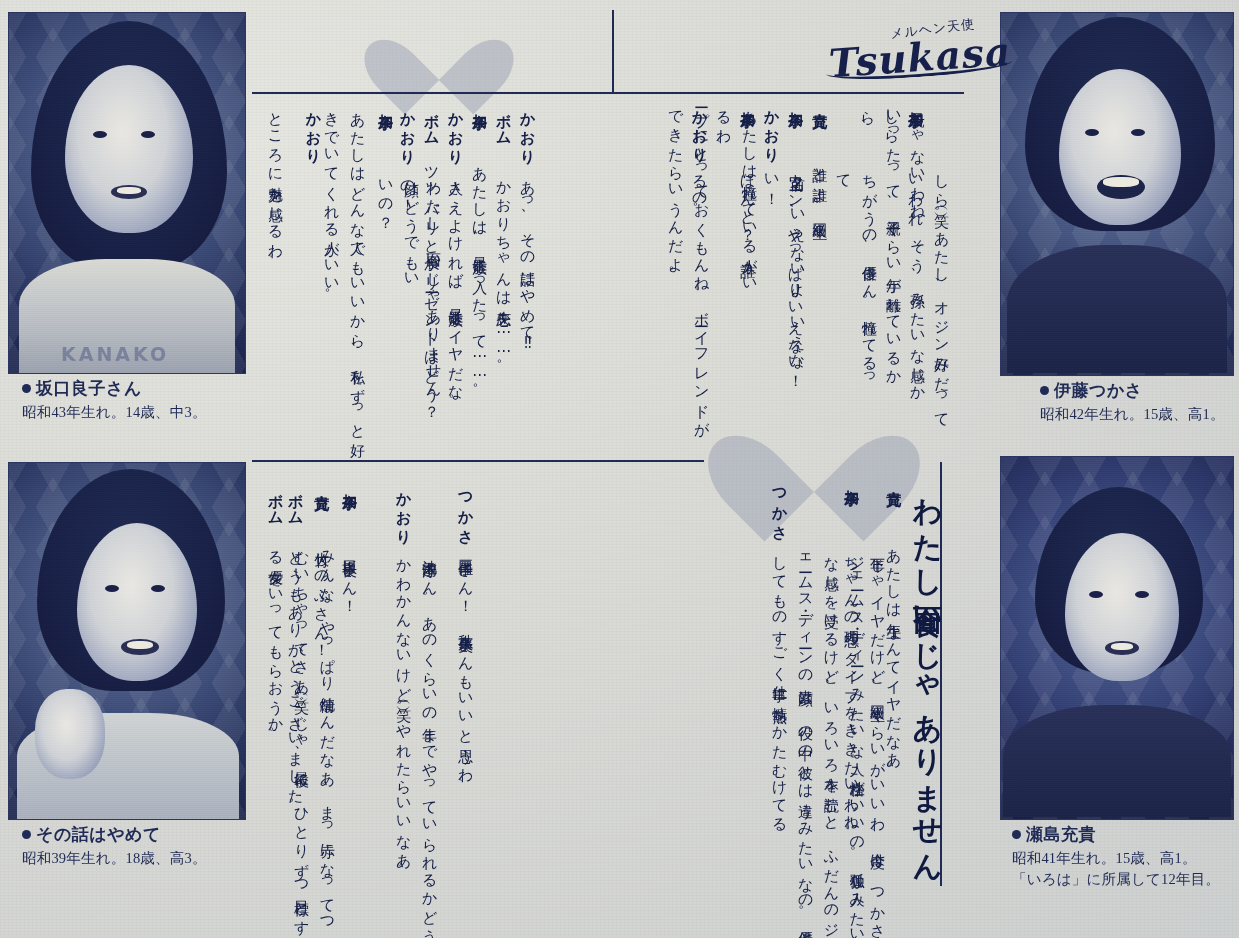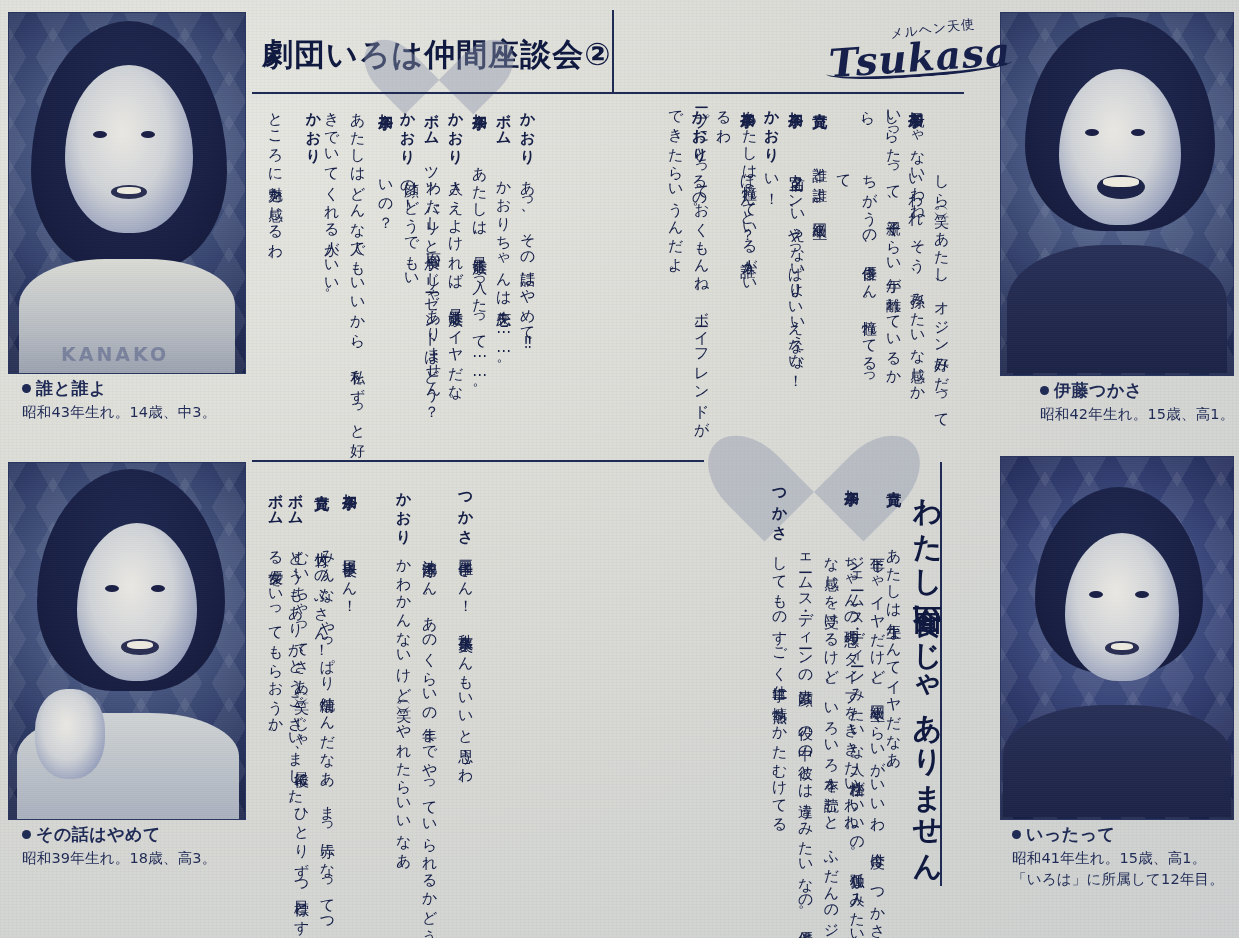--- a/index.html
+++ b/index.html
@@ -111,20 +111,21 @@
   .cap-name {
     font-size: 17px;
     font-weight: 700;
     letter-spacing: 0.5px;
     white-space: nowrap;
   }
   .cap-line {
     font-size: 14.5px;
     letter-spacing: 0.2px;
     white-space: nowrap;
+    font-family: Liberation Serif, serif;
   }
   .bullet {
     display: inline-block;
     width: 9px; height: 9px;
     border-radius: 50%;
     background: #1f2a55;
     margin-right: 5px;
     vertical-align: 1px;
   }
 
@@ -294,41 +295,40 @@
     <div class="face" style="left:64px; top:76px; width:114px; height:148px;"></div>
     <div class="eye" style="left:88px; top:134px;"></div>
     <div class="eye" style="left:134px; top:134px;"></div>
     <div class="mouth" style="left:104px; top:184px; width:34px; height:14px;"></div>
     <div class="teeth" style="left:110px; top:186px; width:22px; height:7px;"></div>
     <div class="body-dark" style="left:2px; top:248px; width:228px; height:112px;"></div>
     <div class="pgrain"></div>
   </div>
 
   <div class="caption" style="left:22px; top:376px; width:230px;">
-    <div class="cap-name"><span class="bullet"></span><span>誰と誰よ</span></div>
+    <div class="cap-name"><span class="bullet"></span><span>坂口良子さん</span></div>
     <div class="cap-line">昭和43年生れ。14歳、中3。</div>
   </div>
 
   <div class="caption" style="left:1012px; top:378px; width:226px;margin-left:28px;">
     <div class="cap-name"><span class="bullet"></span><span>伊藤つかさ</span></div>
     <div class="cap-line">昭和42年生れ。15歳、高1。</div>
   </div>
 
   <div class="caption" style="left:22px; top:822px; width:230px;">
     <div class="cap-name"><span class="bullet"></span><span>その話はやめて</span></div>
     <div class="cap-line">昭和39年生れ。18歳、高3。</div>
   </div>
 
   <div class="caption" style="left:1012px; top:822px; width:232px;">
-    <div class="cap-name"><span class="bullet"></span><span>いったって</span></div>
+    <div class="cap-name"><span class="bullet"></span><span>瀬島充貴</span></div>
     <div class="cap-line">昭和41年生れ。15歳、高1。</div>
     <div class="cap-line">「いろは」に所属して12年目。</div>
   </div>
 
-  <div id="title">劇団いろは仲間座談会②</div>
 
   <div id="logo">
     <span class="logo-small">メルヘン天使</span>
     <span class="logo-main">Tsukasa</span>
     <span class="logo-swoosh"></span>
   </div>
 
   <div class="heart" style="left:390px; top:6px; width:98px; height:92px;"></div>
   <div class="heart" style="left:744px; top:388px; width:140px; height:130px;"></div>
 

